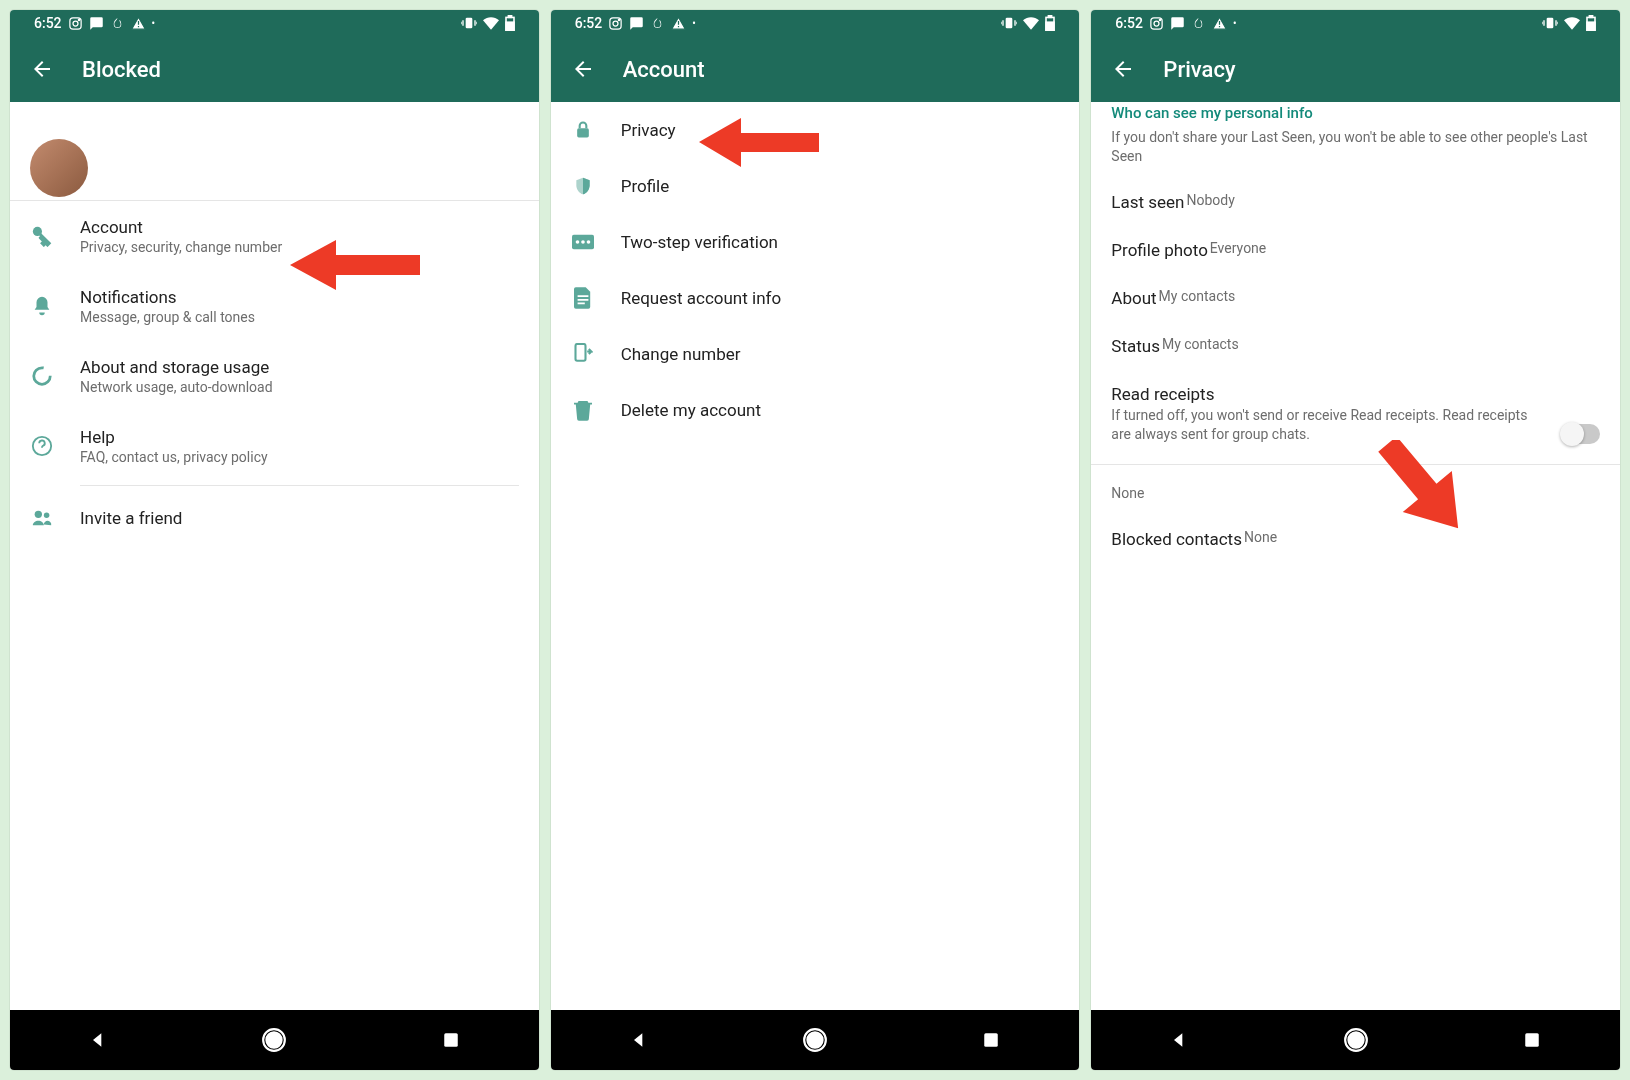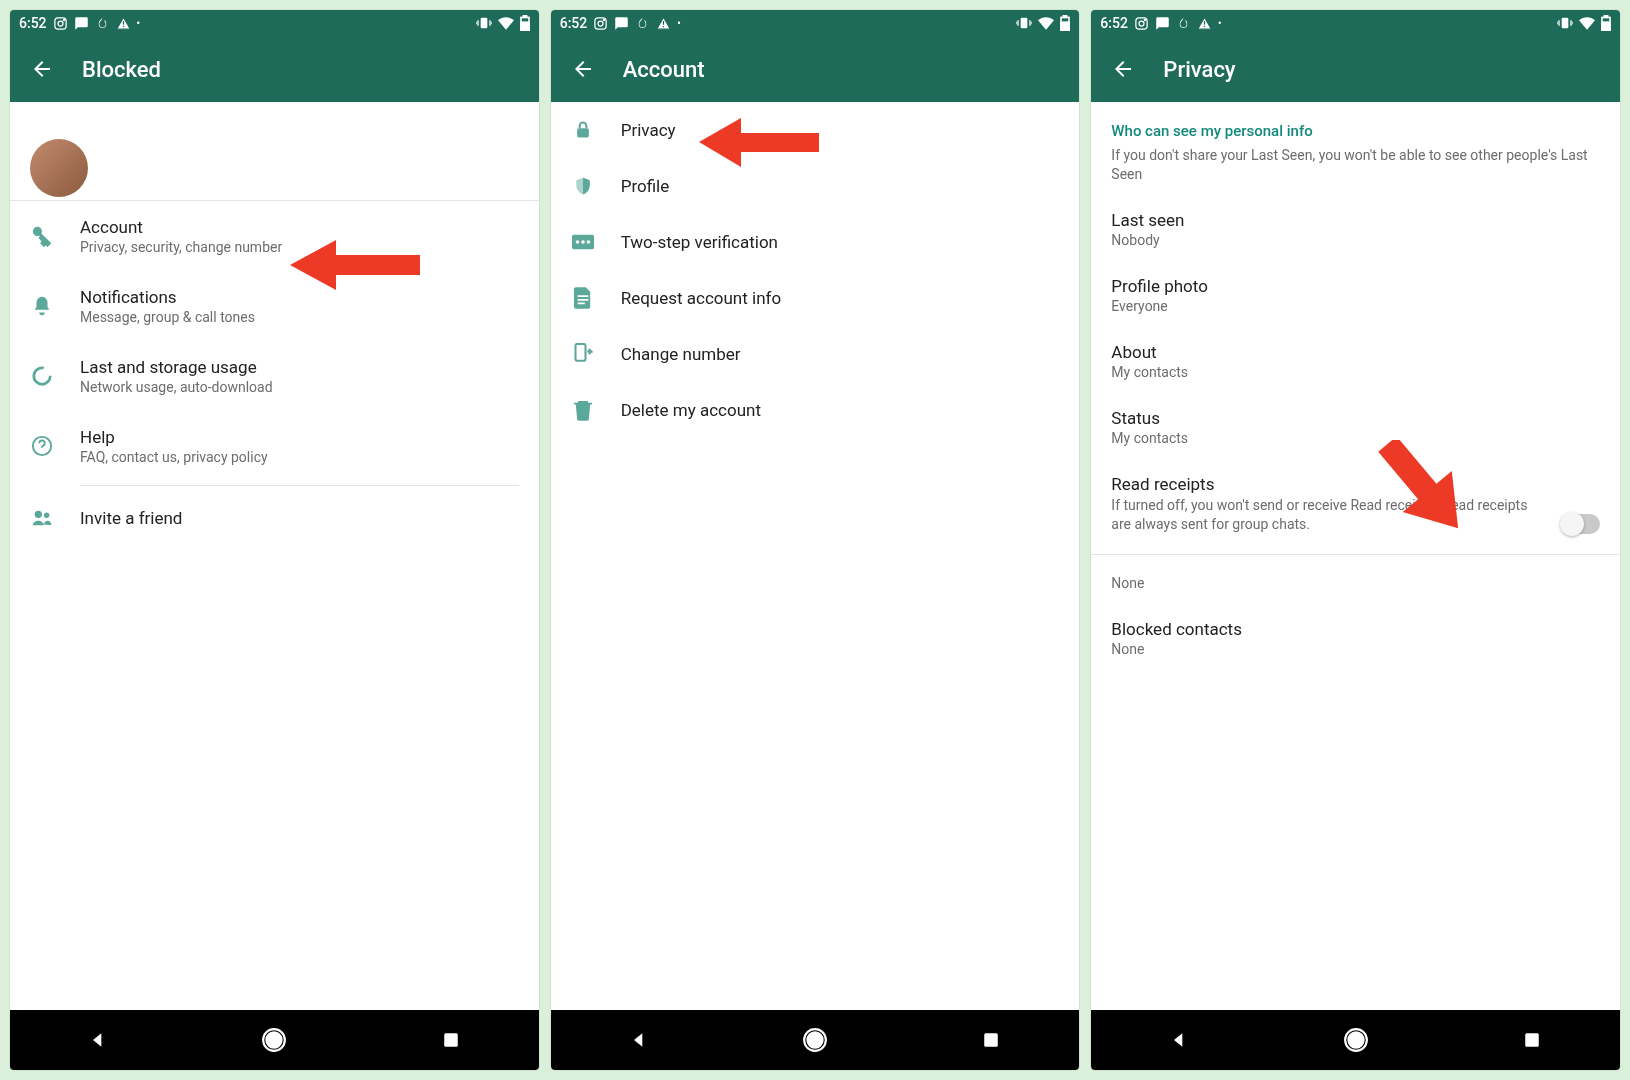--- a/index.html
+++ b/index.html
@@ -40,21 +40,21 @@
   }
   
   .statusbar{
     background:var(--teal);
     color:#fff;
     height:26px;
     display:flex;
     align-items:center;
     justify-content:space-between;
     font-size:14px;
-    padding:0 9px;
+    padding:0 24px;
     font-weight:500;
   }
   .sb-left,.sb-right{display:flex;align-items:center;gap:6px}
   .sb-ico{display:inline-flex}
   
   .appbar{
     background:var(--teal);
     color:#fff;
     height:66px;
     display:flex;
@@ -71,28 +71,28 @@
   .list-item{
     display:flex;align-items:center;padding:16px 20px;gap:26px;cursor:pointer;
   }
   .li-icon{width:24px;height:24px;display:flex;align-items:center;justify-content:center;color:var(--teal-light);flex:0 0 24px}
   .li-text{display:flex;flex-direction:column;gap:2px}
   .li-title{font-size:17px;color:var(--text)}
   .li-sub{font-size:14px;color:var(--sub)}
   .inner-div{border-top:1px solid var(--divider);margin:4px 20px 4px 70px}
   
   .section-header{
-    padding:20px 20px 6px 20px;
+    padding:2px 20px 6px 20px;
     color:var(--teal-text);font-size:15px;font-weight:500;
   }
   .section-sub{
     padding:0 20px 12px 20px;font-size:14px;color:var(--sub);line-height:1.35
   }
   .pref{
-    padding:14px 20px;display:flex;flex-direction:column;gap:2px;cursor:pointer;
+    padding:14px 20px;display:flex;flex-direction:row;gap:2px;cursor:pointer;
   }
   .pref-title{font-size:17px;color:var(--text)}
   .pref-val{font-size:14px;color:var(--sub)}
   .pref.with-toggle{flex-direction:row;align-items:flex-end;gap:14px}
   .pref.with-toggle>div:first-child{flex:1}
   .pref-desc{font-size:14px;color:var(--sub);line-height:1.35;margin-top:2px}
   .toggle{
     width:38px;height:20px;border-radius:12px;background:#c9c9c9;position:relative;margin-top:2px;flex:0 0 38px
   }
   .toggle::after{content:"";position:absolute;left:-2px;top:-2px;width:24px;height:24px;border-radius:50%;background:#f5f5f5;box-shadow:0 1px 3px rgba(0,0,0,.3)}
@@ -196,21 +196,21 @@
           <span class="li-sub">Message, group &amp; call tones</span>
         </div>
       </div>
       <div class="list-item">
         <div class="li-icon">
             <svg width="22" height="22" viewBox="0 0 24 24" fill="none" stroke="currentColor" stroke-width="3">
               <circle cx="12" cy="12" r="9" stroke-dasharray="44 12"></circle>
             </svg>
           </div>
         <div class="li-text">
-          <span class="li-title">Last and storage usage</span>
+          <span class="li-title">About and storage usage</span>
           <span class="li-sub">Network usage, auto-download</span>
         </div>
       </div>
       <div class="list-item">
         <div class="li-icon">
             <svg width="22" height="22" viewBox="0 0 24 24" fill="none" stroke="currentColor" stroke-width="2">
               <circle cx="12" cy="12" r="10"></circle>
               <path d="M9 9a3 3 0 1 1 4 2.8c-.7.4-1 1-1 1.7V14m0 3v.01"></path>
             </svg>
           </div>

